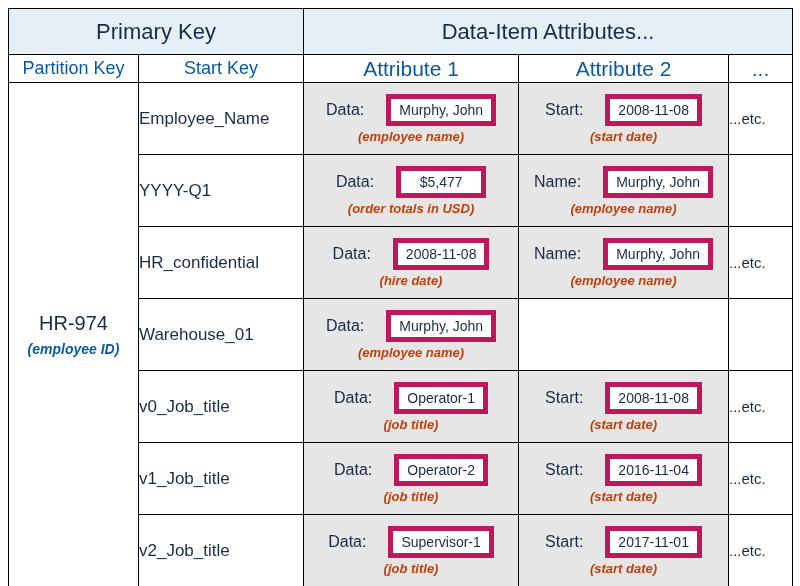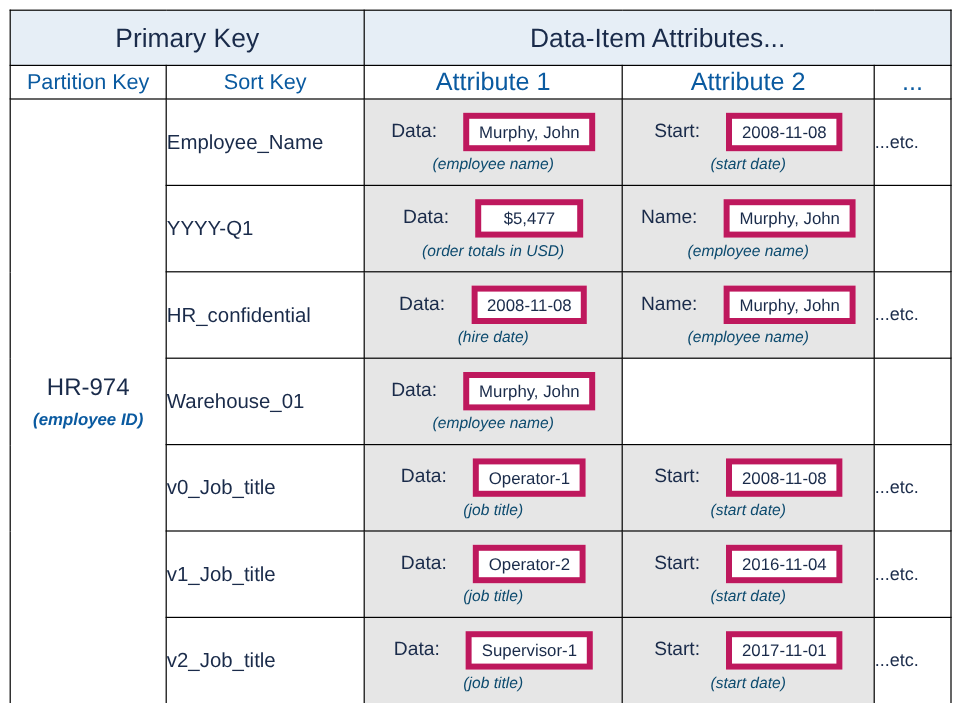--- a/index.html
+++ b/index.html
@@ -101,22 +101,22 @@
     padding: 3px 8px;
     font-size: 14px;
     color: #1a2b4a;
     min-width: 90px;
     text-align: center;
     white-space: nowrap;
   }
   .attr-note {
     font-style: italic;
     font-size: 13px;
-    color: #0c4a6e;
-    font-weight: 400;
+    color: #c2410c;
+    font-weight: 700;
     margin-top: 3px;
   }
   .etc-cell {
     text-align: left;
     font-size: 15px;
     background: #fff;
     color: #1a2b4a;
   }
 </style>
 </head>
@@ -130,21 +130,21 @@
     <col style="width:210px">
     <col style="width:64px">
   </colgroup>
   <tbody>
       <tr>
     <td colspan="2" class="hdr-primary">Primary Key</td>
     <td colspan="3" class="hdr-data">Data-Item Attributes...</td>
   </tr>
   <tr>
     <td class="sub-hdr">Partition Key</td>
-    <td class="sub-hdr">Sort Key</td>
+    <td class="sub-hdr">Start Key</td>
     <td class="sub-hdr-attr">Attribute 1</td>
     <td class="sub-hdr-attr">Attribute 2</td>
     <td class="sub-hdr-attr">...</td>
   </tr>
   </tbody>
     <tbody id="rows-body">
       <tr>
         <td rowspan="7" class="partition-cell">
           <div>HR-974</div>
           <span class="partition-note">(employee ID)</span>

